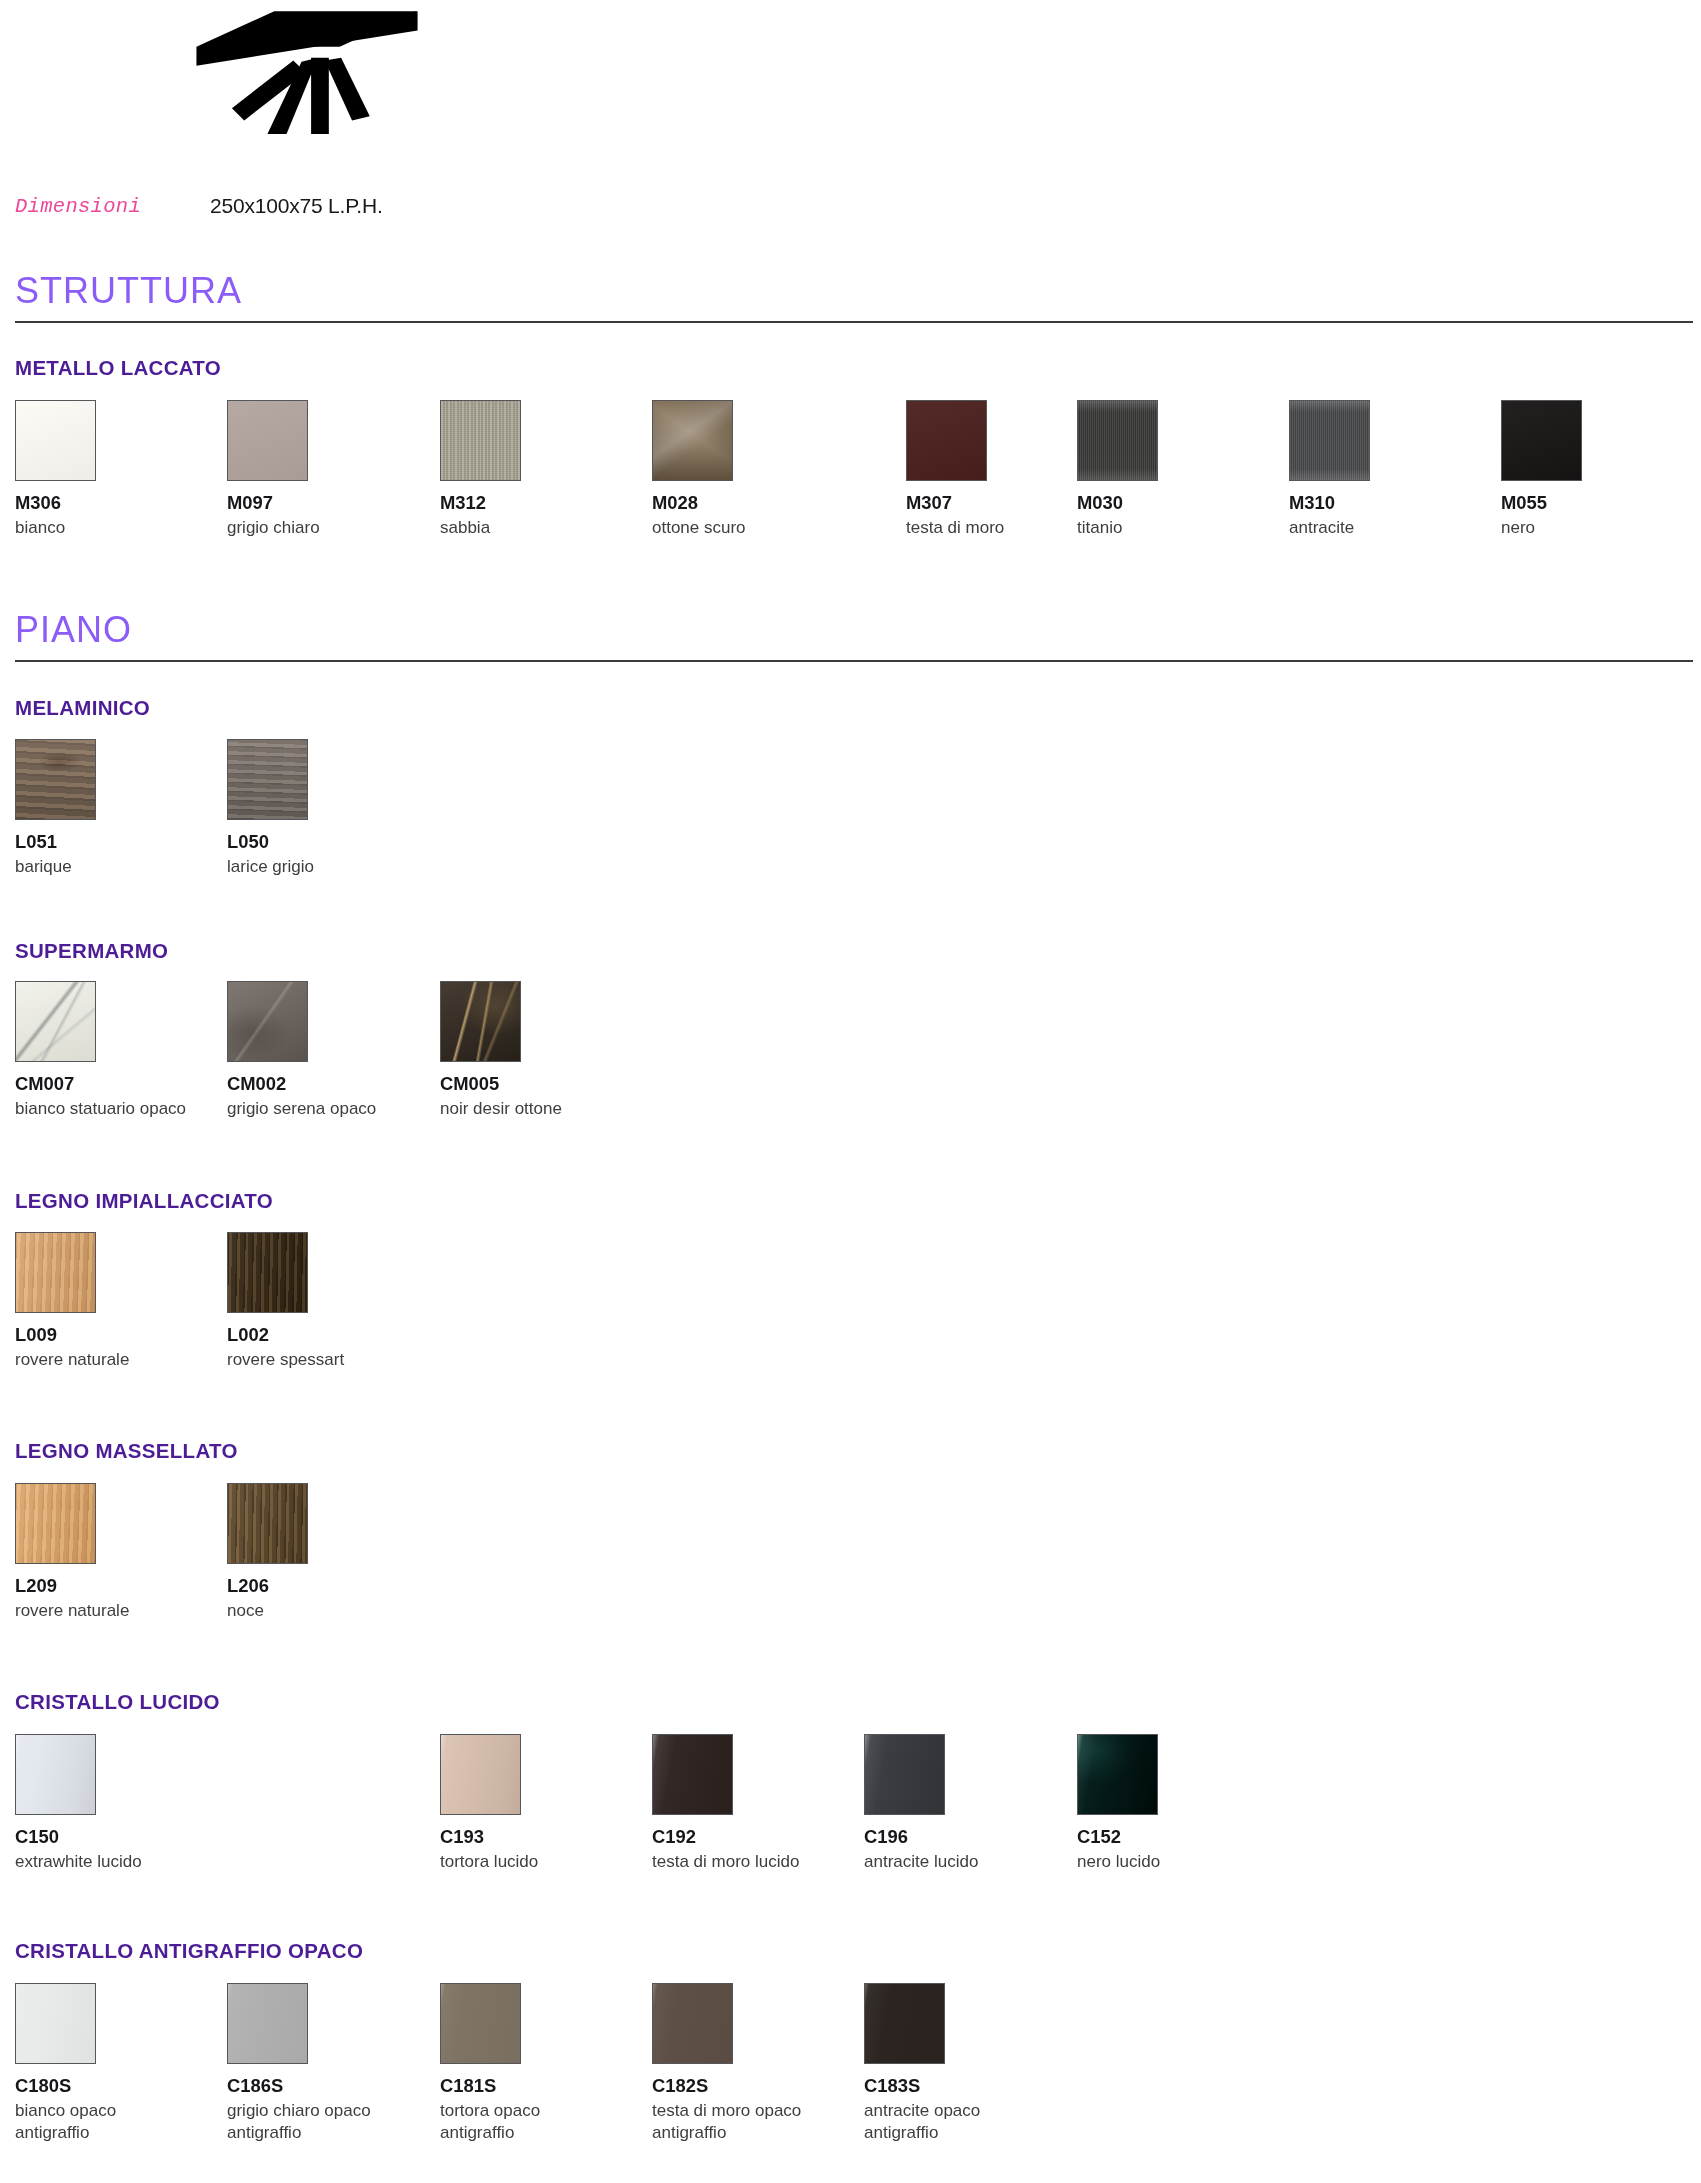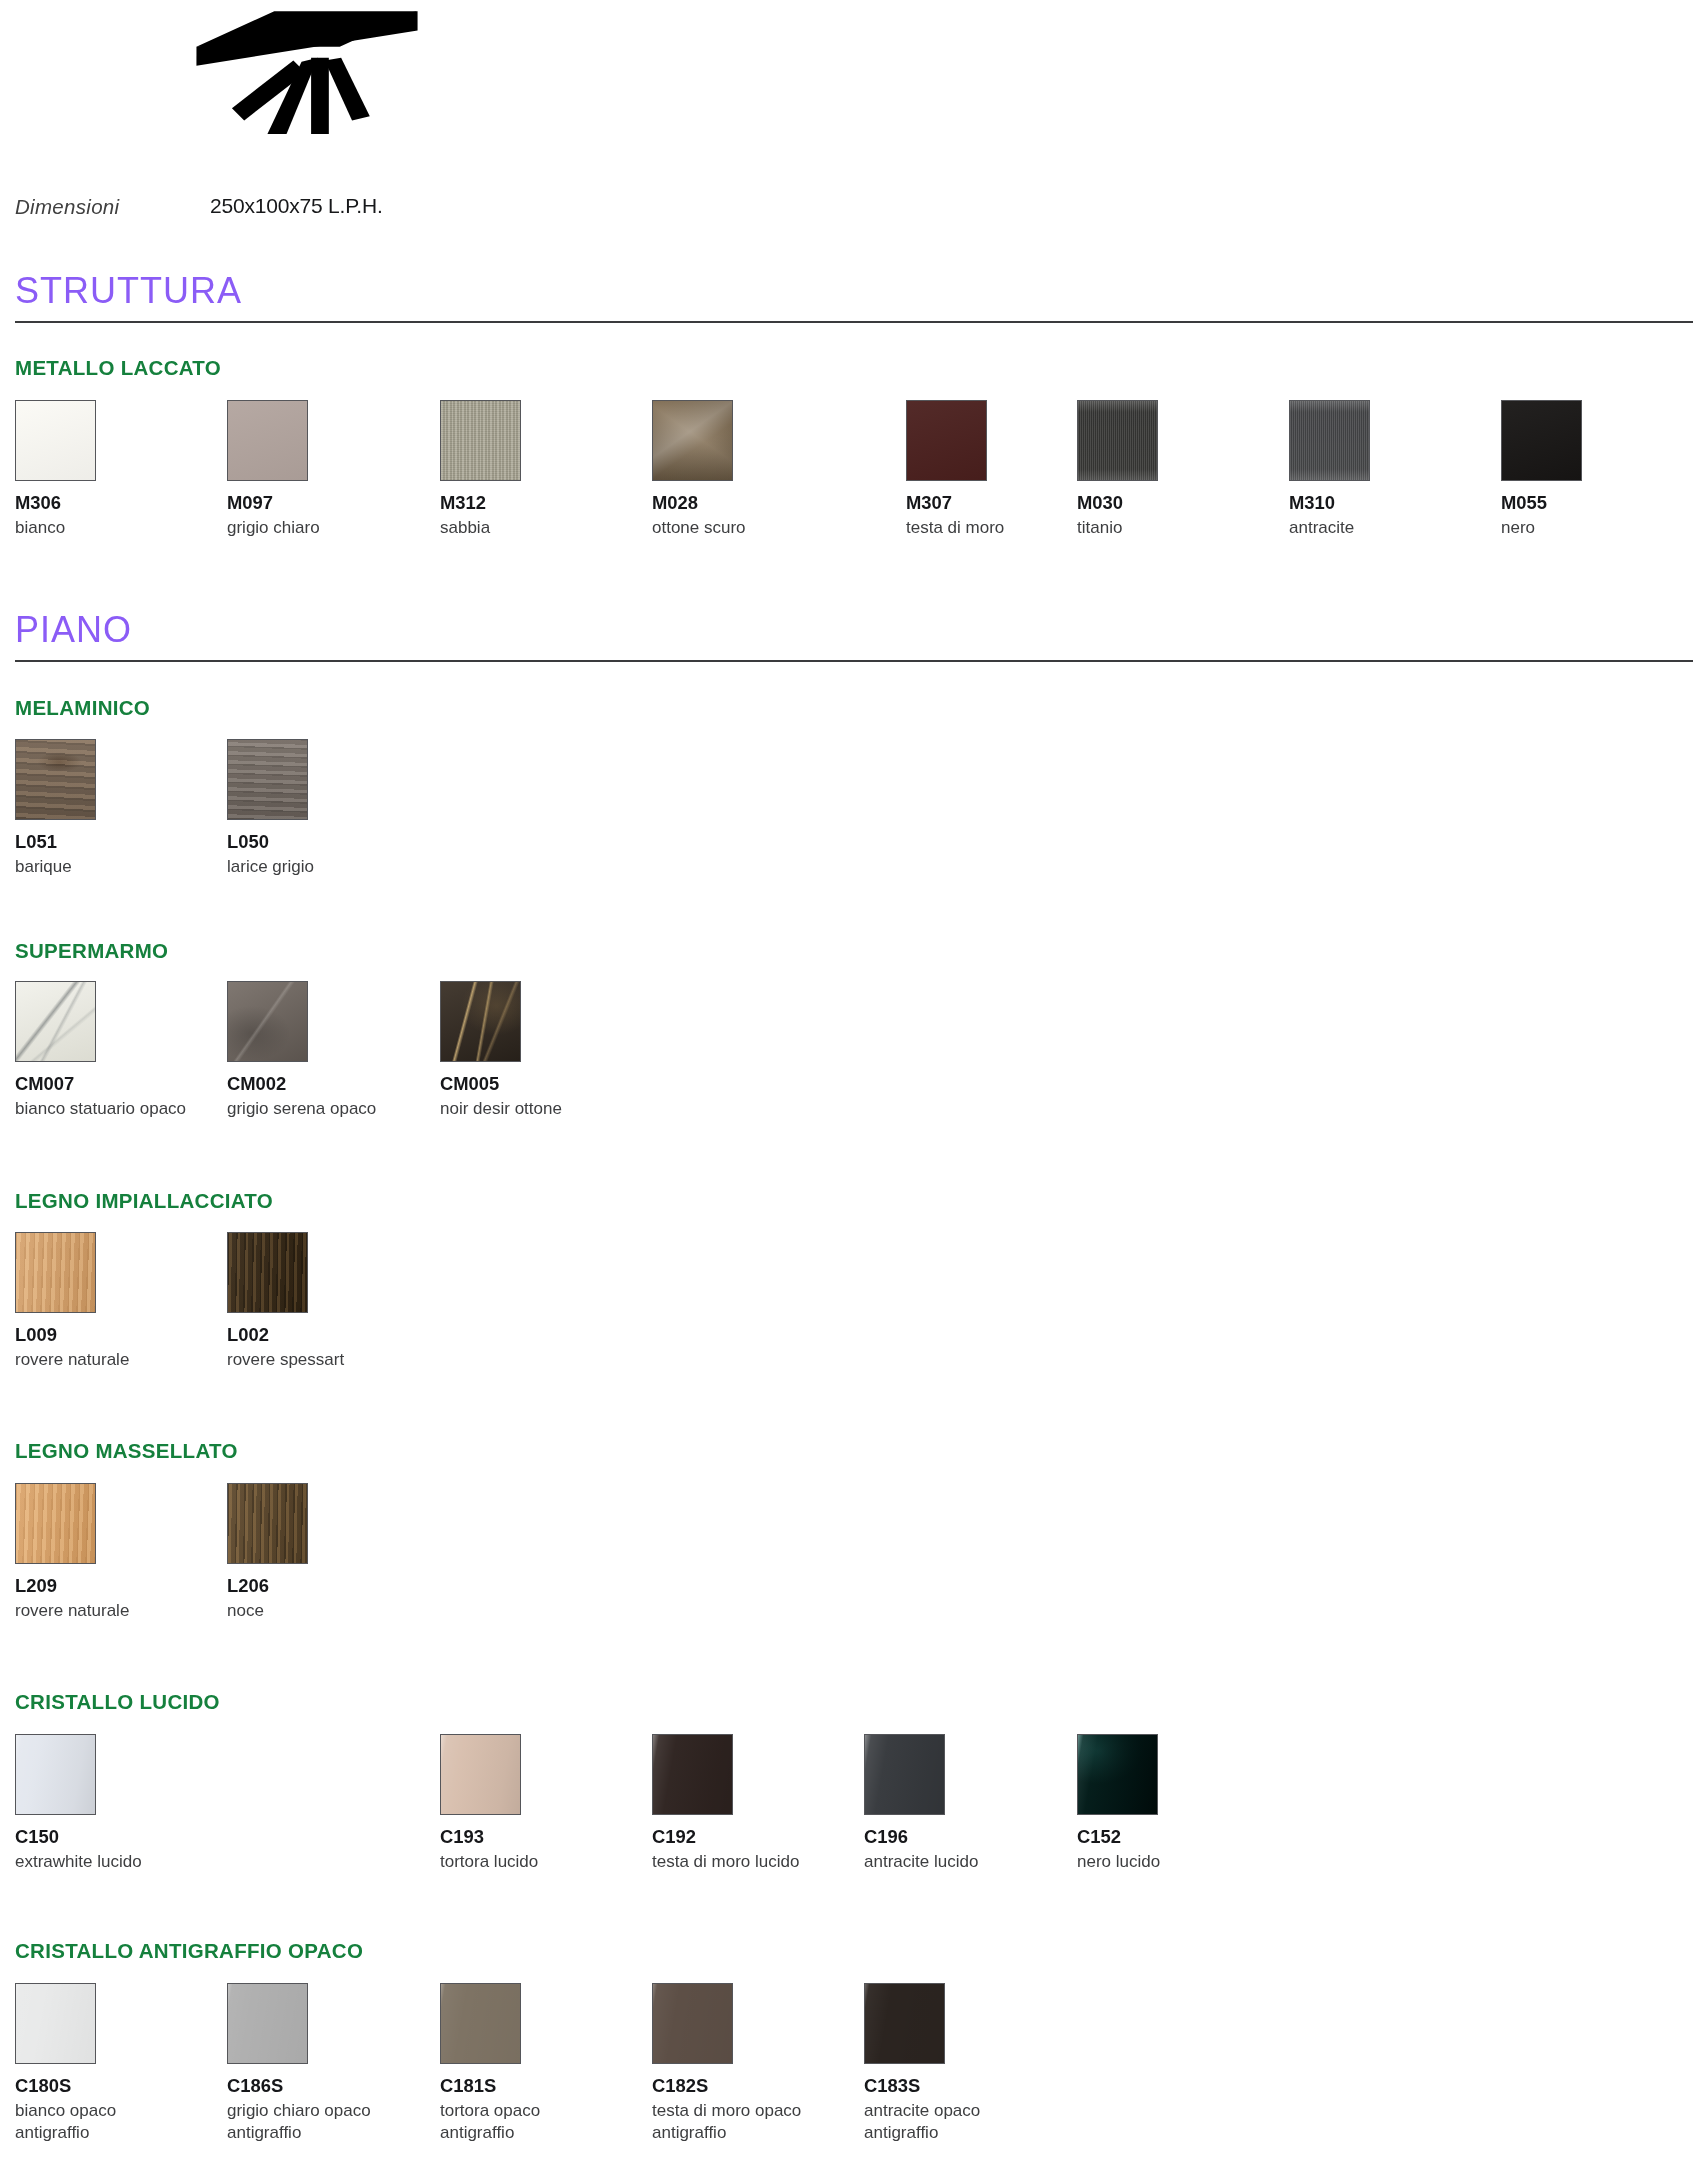--- a/index.html
+++ b/index.html
@@ -38,24 +38,24 @@
     position: absolute;
     left: 15px;
     top: 195px;
     width: 1673px;
     height: 34px;
   }
   .dim-label {
     position: absolute;
     left: 0;
     top: 0;
-    font-family: Liberation Sans, sans-serif;
+    font-family: Liberation Mono, monospace;
     font-style: italic;
     font-size: 20.5px;
-    color: #404040;
+    color: #ec4899;
     letter-spacing: 0.3px;
   }
   .dim-value {
     position: absolute;
     left: 195px;
     top: -0.7px;
     font-family: "Liberation Sans", sans-serif;
     font-size: 21px;
     color: #17181a;
     letter-spacing: -0.2px;
@@ -77,21 +77,21 @@
     background: #3a3b3d;
     margin-top: 12.3px;
   }
 
   
   .group-title {
     font-family: "Liberation Sans", sans-serif;
     font-weight: 700;
     font-size: 20.5px;
     letter-spacing: 0.3px;
-    color: #15803d;
+    color: #4c1d95;
     margin: 0;
   }
 
   .swatch-row {
     position: relative;
   }
 
   .swatch-cell {
     position: absolute;
     top: 0;

